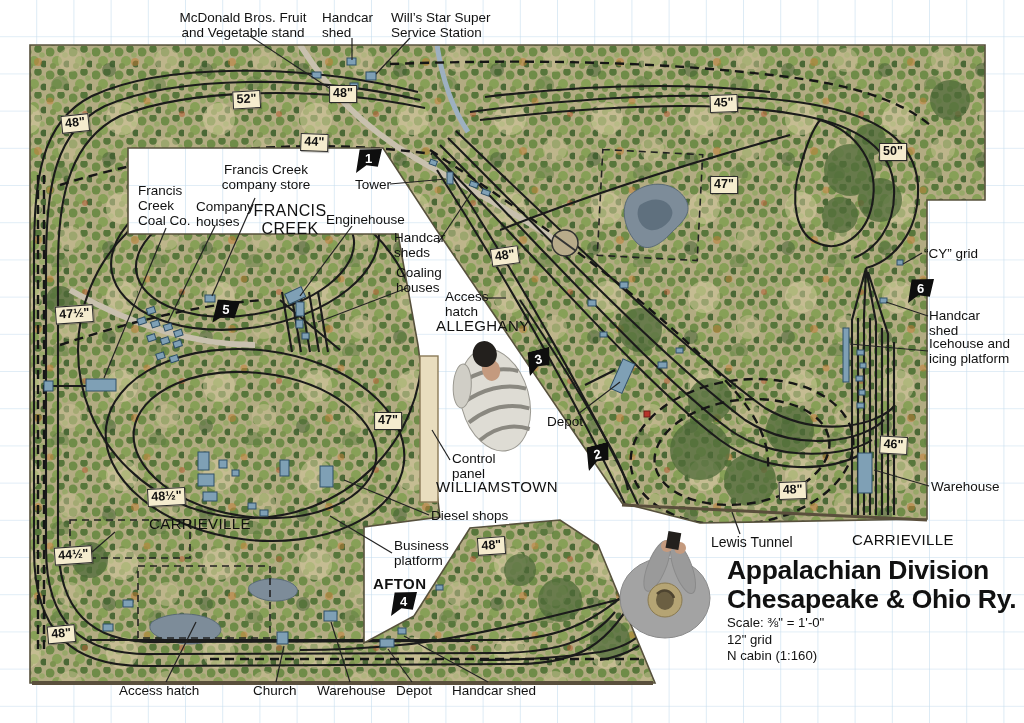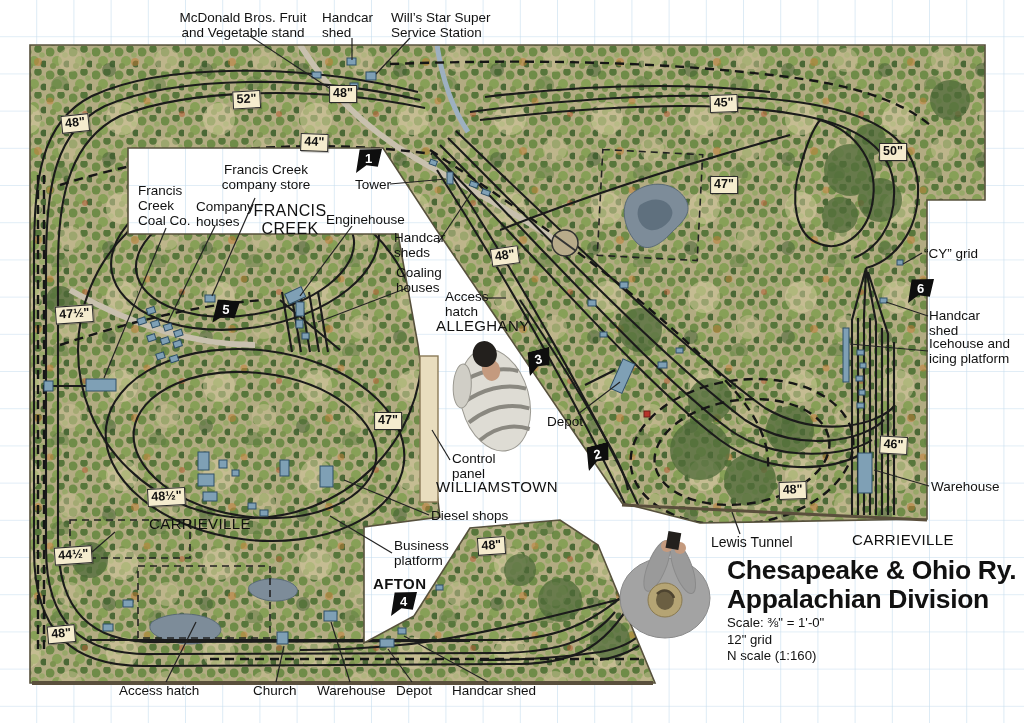--- a/index.html
+++ b/index.html
@@ -350,20 +350,20 @@
   <div class="parrow" style="left:225px;top:313px;rotate:5deg">
     <span class="shape"></span>
     <span class="num">5</span>
     </div>
   <div class="parrow" style="left:921px;top:291px">
     <span class="shape"></span>
     <span class="num">6</span>
     </div>
 
   <div id="title-block">
+    <div class="title-line">Appalachian Division</div>
     <div class="title-line">Chesapeake &amp; Ohio Ry.</div>
-    <div class="title-line">Appalachian Division</div>
     <div class="note">Scale: ⅜" = 1'-0"</div>
     <div class="note">12" grid</div>
-    <div class="note">N scale (1:160)</div>
+    <div class="note">N cabin (1:160)</div>
   </div>
 
 </div>
 
 </body></html>

